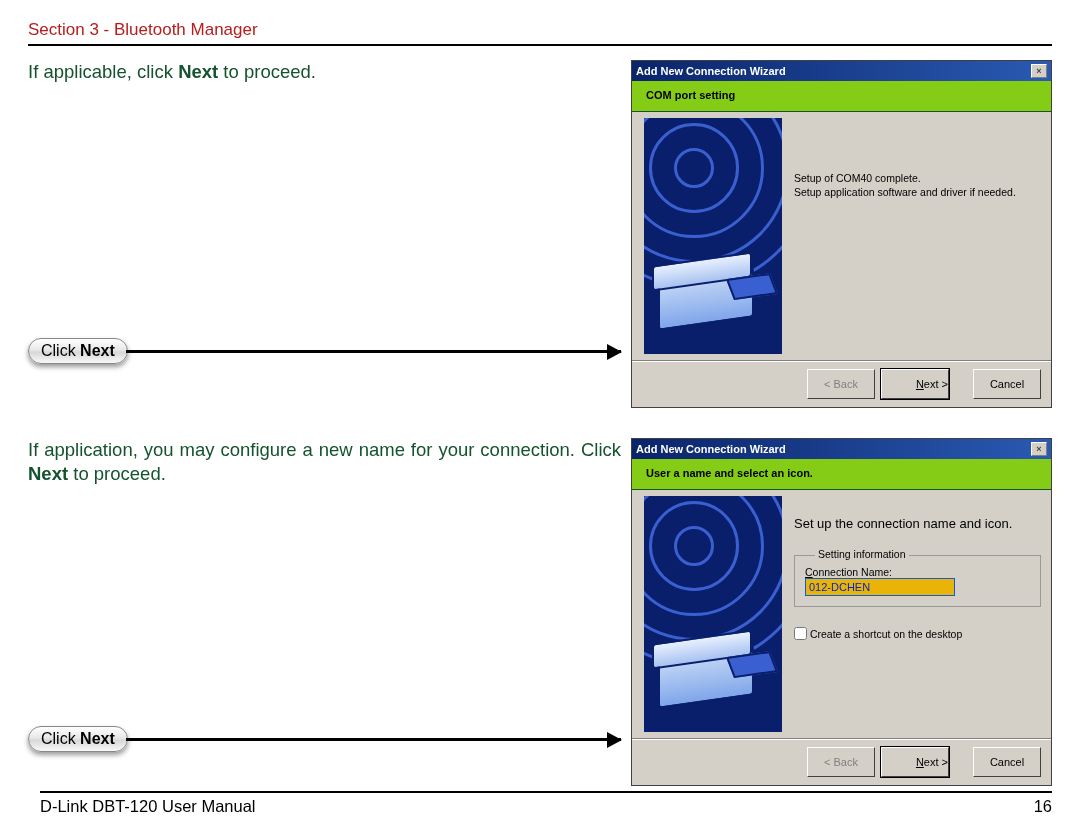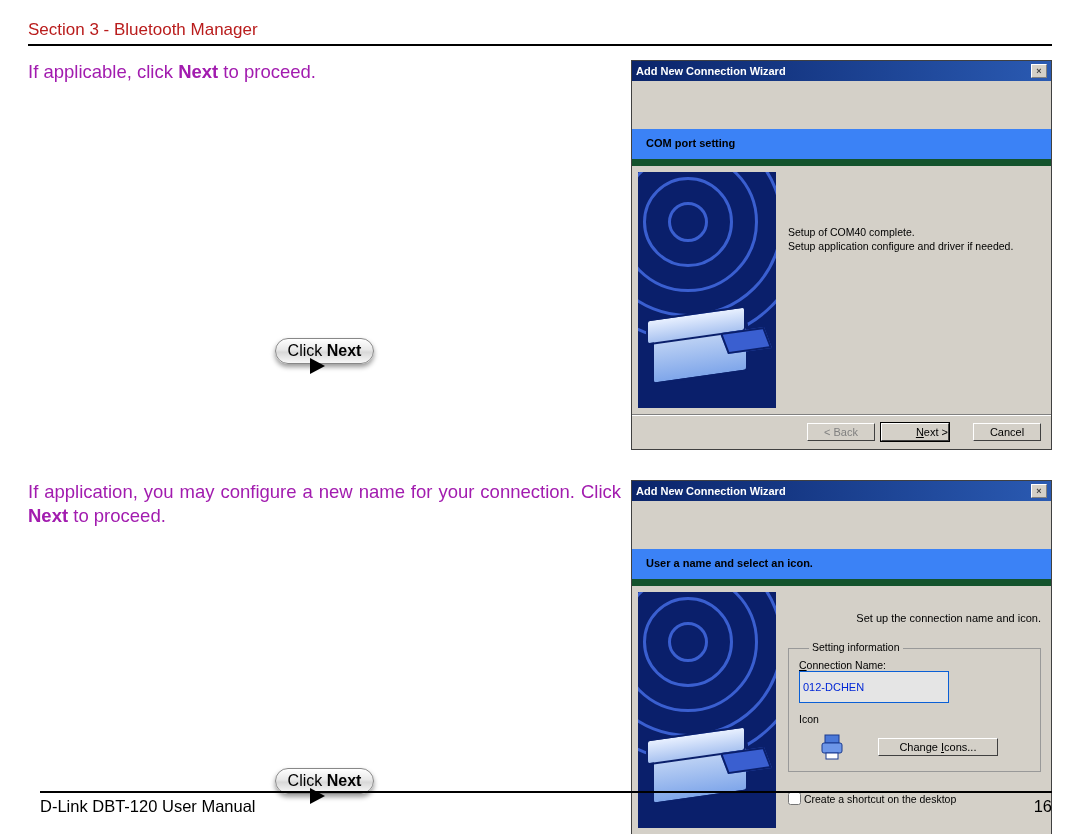--- a/index.html
+++ b/index.html
@@ -25,32 +25,31 @@
     margin-bottom: 30px;
     position: relative;
   }
   .instr-col {
     flex: 0 0 593px;
     position: relative;
   }
   .instr-text {
     font-size: 18.5px;
     line-height: 1.3;
-    color: #a21caf;
+    color: #14532d;
     text-align: justify;
     text-justify: inter-word;
     font-family: "Helvetica Neue", Arial, sans-serif;
   }
   .pill-wrap {
     position: absolute;
     left: 0;
     display: flex;
     align-items: center;
     width: 100%;
-    flex-direction: column;
   }
   .pill {
     background: linear-gradient(#fff, #e8e8e8 45%, #d8d8d8 55%, #f8f8f8);
     border: 1px solid #888;
     border-radius: 13px;
     padding: 3px 12px 3px 12px;
     font-size: 16px;
     box-shadow: 0 3px 5px rgba(0,0,0,0.4);
     white-space: nowrap;
   }
@@ -94,31 +93,31 @@
     background: #d4d0c8;
     border: 1px solid #808080;
     border-top-color: #fff;
     border-left-color: #fff;
     font-size: 9px;
     text-align: center;
     line-height: 12px;
     color: #444;
   }
   .wizard-sub {
-    background: #3b82f6;
+    background: #84cc16;
     padding: 8px 14px 10px 14px;
     font-weight: bold;
-    border-bottom: 7px solid #14532d;
-    font-size: 11px;
-    margin-top: 48px;
+    border-bottom: 1px solid #14532d;
+    font-size: 11px;
   }
   .wizard-body {
     display: flex;
     padding: 6px;
     gap: 6px;
+    margin-left: 6px;
   }
   .wizard-img {
     width: 138px;
     height: 236px;
     background: #0a1f6b;
     position: relative;
     overflow: hidden;
   }
   .ripple {
     position: absolute;
@@ -176,23 +175,23 @@
     top: -8px; left: 20px;
     background: #d4d0c8;
     padding: 0 3px;
     font-size: 10.5px;
   }
   .form-row {
     margin-top: 4px;
   }
   .conn-input {
     width: 150px;
-    height: 32px;
+    height: 18px;
     border: 1px solid #7f9db9;
-    background: #e5e5e5;
+    background: #eab308;
     color: #0026d6;
     font-size: 11px;
     padding: 1px 3px;
     outline: 1px solid #0a5fd6;
     outline-offset: -1px;
   }
   .icon-sq {
     display: inline-block;
     width: 26px; height: 28px;
     vertical-align: middle;
@@ -222,21 +221,21 @@
     box-shadow: inset 0 1px 0 #fff;
     padding: 8px 10px;
     display: flex;
     justify-content: flex-end;
     gap: 6px;
   }
   .win-btn {
     width: 68px;
     font-size: 11px;
     text-align: center;
-    padding: 2px 0;
+    padding: 8px 0;
     background: #d4d0c8;
     border: 1px solid #404040;
     border-top-color: #fff;
     border-left-color: #fff;
   }
   .win-btn.default {
     outline: 1px solid #000;
     text-align: right;
   }
   .win-btn.disabled {
@@ -248,21 +247,21 @@
     left: 40px; right: 28px;
     bottom: 18px;
     border-top: 2px solid #000;
     padding-top: 4px;
     font-size: 16.5px;
     display: flex;
     justify-content: space-between;
     font-family: "Helvetica Neue", Arial, sans-serif;
   }
   .wizard-msg-line { margin-bottom: 2px; }
-  .setting-heading { font-size: 11px; margin-bottom: 2px; text-align: right;}
+  .setting-heading { font-size: 13px; margin-bottom: 2px;}
   .icon-row { margin-top: 10px; }
   .icon-row-inner { margin-top: 8px; margin-left: 20px; }
 </style>
 </head>
 <body>
 
 <div class="page-header">Section 3 - Bluetooth Manager</div>
 
 <div class="content-row">
   <div class="instr-col">
@@ -288,21 +287,21 @@
         <div class="ripple r5"></div>
           <div class="ripple r4"></div>
           <div class="ripple r3"></div>
         <div class="ripple r2"></div>
           <div class="ripple r1"></div>
         <div class="dongle"></div>
       </div>
       <div class="wizard-right wizard-msg">
         <div style="height:48px"></div>
         <div class="wizard-msg-line">Setup of COM40 complete.</div>
-        <div class="wizard-msg-line">Setup application configure and driver if needed.</div>
+        <div class="wizard-msg-line">Setup application software and driver if needed.</div>
       </div>
     </div>
     <div class="wizard-footer">
       <div class="win-btn disabled">&lt; Back</div>
       <div class="win-btn default"><span class="u">N</span><span>ext &gt;</span></div>
       <div style="width:12px"></div>
       <div class="win-btn">Cancel</div>
     </div>
   </div>
 </div>
@@ -337,33 +336,20 @@
       </div>
       <div class="wizard-right">
         <div style="height:14px"></div>
         <div class="setting-heading">Set up the connection name and icon.</div>
         <div class="fieldset" style="margin-top:24px;">
           <span class="fieldset-label">Setting information</span>
           <div class="form-row">
             <span><span class="u">C</span><span>onnection Name:</span></span><br>
             <input class="conn-input" value="012-DCHEN" style="">
           </div>
-          <div class="form-row icon-row">
-            <span>Icon</span>
-            <div class="icon-row-inner">
-              <span class="icon-sq">
-                <svg viewBox="0 0 26 28">
-                  <rect x="6" y="2" width="14" height="8" fill="#4a78d8" stroke="#1a3a90"></rect>
-                  <rect x="3" y="10" width="20" height="10" rx="2" fill="#6d96e8" stroke="#1a3a90"></rect>
-                  <rect x="7" y="20" width="12" height="6" fill="#fff" stroke="#1a3a90"></rect>
-                </svg>
-              </span>
-              <span class="change-btn"><span>Change </span><span class="u">I</span><span>cons...</span></span>
-            </div>
-          </div>
         </div>
         <div class="checkbox-row">
           <input type="checkbox" style="">
           <span>Create a shortcut on the desktop</span>
         </div>
       </div>
     </div>
     <div class="wizard-footer">
       <div class="win-btn disabled">&lt; Back</div>
       <div class="win-btn default"><span class="u">N</span><span>ext &gt;</span></div>

